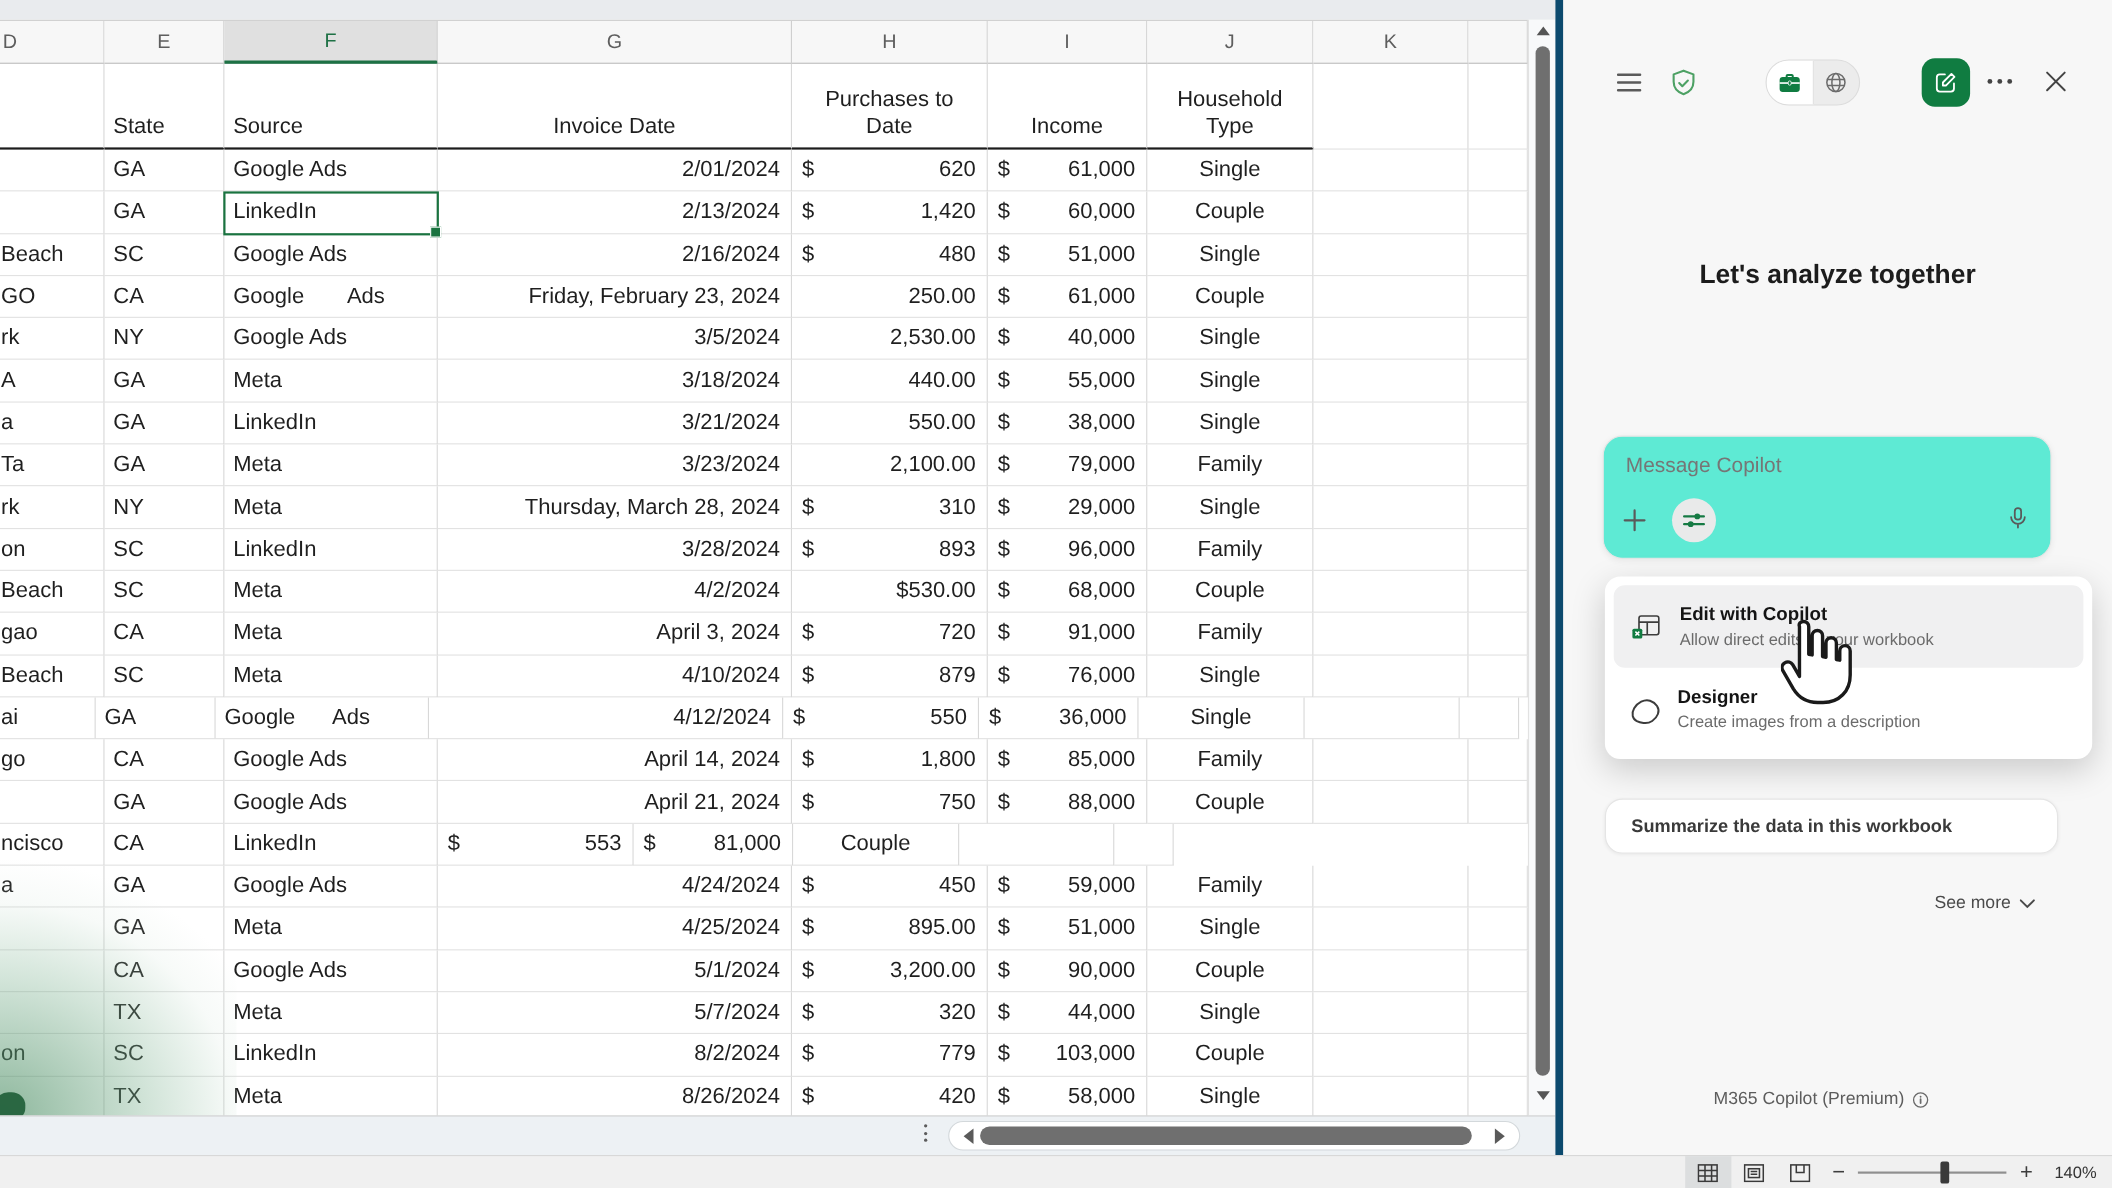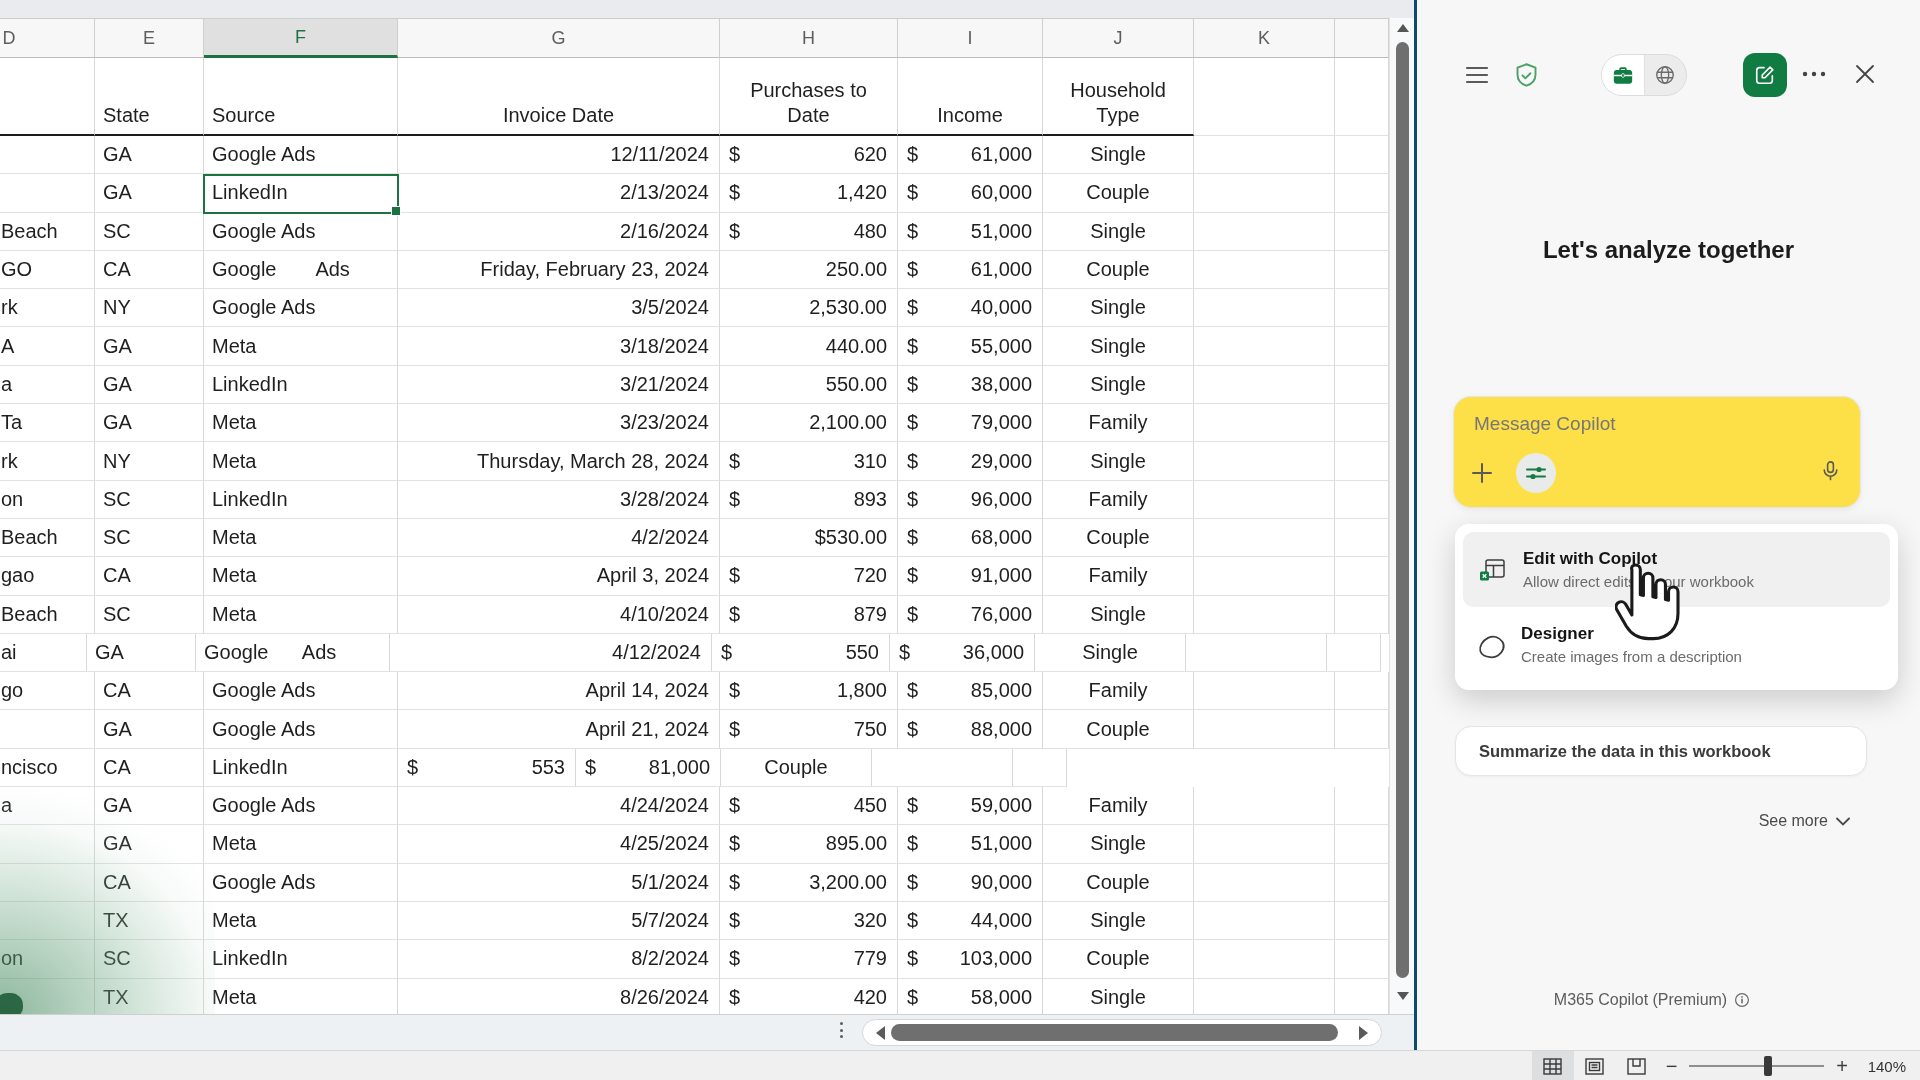--- a/index.html
+++ b/index.html
@@ -66,31 +66,31 @@
   .viewbtn{width:42px;height:30px;display:flex;align-items:center;justify-content:center;}
   .viewbtn.active{background:#dcdedf;}
   .zoomglyph{font-size:20px;color:#3d3d3d;margin:0 8px;line-height:1;}
   #ztrack{position:relative;width:135px;height:30px;margin:0 4px;}
   #ztrack .line{position:absolute;left:0;top:14px;width:135px;height:2px;background:#8f8f8f;}
   #zhandle{position:absolute;left:55%;top:5px;width:8px;height:20px;background:#3a3a3a;border-radius:2px;}
   #zoomlabel{font-size:15px;color:#333;margin:0 10px 0 8px;min-width:42px;text-align:right;}
 
   
   #panel{position:absolute;left:1414px;top:0;width:506px;height:1050px;background:#f7f7f7;
-         border-left:3px solid #0c4a6e;box-sizing:border-box;}
+         border-left:7px solid #0c4a6e;box-sizing:border-box;}
   .picon{position:absolute;display:flex;align-items:center;justify-content:center;}
   #pill-toggle{position:absolute;left:184px;top:54px;width:86px;height:42px;border:1px solid #dcdcdc;
        border-radius:21px;background:#ececec;display:flex;overflow:hidden;box-sizing:border-box;}
   #pill-toggle .seg{flex:1;display:flex;align-items:center;justify-content:center;}
   #pill-toggle .seg.on{background:#fff;border-right:1px solid #e0e0e0;}
   #newchat{position:absolute;left:326px;top:53px;width:44px;height:44px;border-radius:12px;
        background:#107c41;display:flex;align-items:center;justify-content:center;}
   #ptitle{position:absolute;left:0;top:236px;width:100%;text-align:center;font-size:24px;
        font-weight:bold;color:#1c1c1c;}
-  #msgcard{position:absolute;left:36px;top:396px;width:408px;height:112px;background:#fde047;
+  #msgcard{position:absolute;left:36px;top:396px;width:408px;height:112px;background:#5eead4;
        border:1px solid #e6e6e6;border-radius:18px;box-shadow:0 2px 6px rgba(0,0,0,.06);box-sizing:border-box;text-align:center;}
   #msgph{position:absolute;left:20px;top:16px;font-size:19px;color:#767676;}
   #plusicon{position:absolute;left:16px;top:64px;}
   #slidersbtn{position:absolute;left:62px;top:56px;width:40px;height:40px;border-radius:50%;
        background:#e9eaea;display:flex;align-items:center;justify-content:center;}
   #micicon{position:absolute;right:18px;top:62px;}
   #menu{position:absolute;left:38px;top:524px;width:443px;height:166px;background:#fff;border-radius:14px;
        box-shadow:0 10px 30px rgba(0,0,0,.18);padding:8px;box-sizing:border-box;}
   .mitem{display:flex;align-items:center;gap:14px;border-radius:10px;padding:10px 14px;height:55px;box-sizing:content-box;}
   .mitem.hl{background:#f0f0f1;}
@@ -154,21 +154,21 @@
         <div class="c ac thick" style="width: 151px;">Household
 Type</div>
         <div class="c ac" style="width: 141px;"></div>
         <div class="c ac" style="width: 54px;"></div>
       </div>
     <div id="databody">
         <div class="row">
           <div class="c al city" style="width: 95px;"></div>
           <div class="c al" style="width: 109px;">GA</div>
           <div class="c al" style="width: 194px;">Google Ads</div>
-          <div class="c ar" style="width: 322px;">12/11/2024</div>
+          <div class="c ar" style="width: 322px;">2/01/2024</div>
           <div class="c acc" style="width: 178px;">
             <span>$</span>
             <span>620</span>
           </div>
           <div class="c acc" style="width: 145px;">
             <span>$</span>
             <span>61,000</span>
           </div>
           <div class="c ac" style="width: 151px;">Single</div>
           <div class="c " style="width: 141px;"></div>

